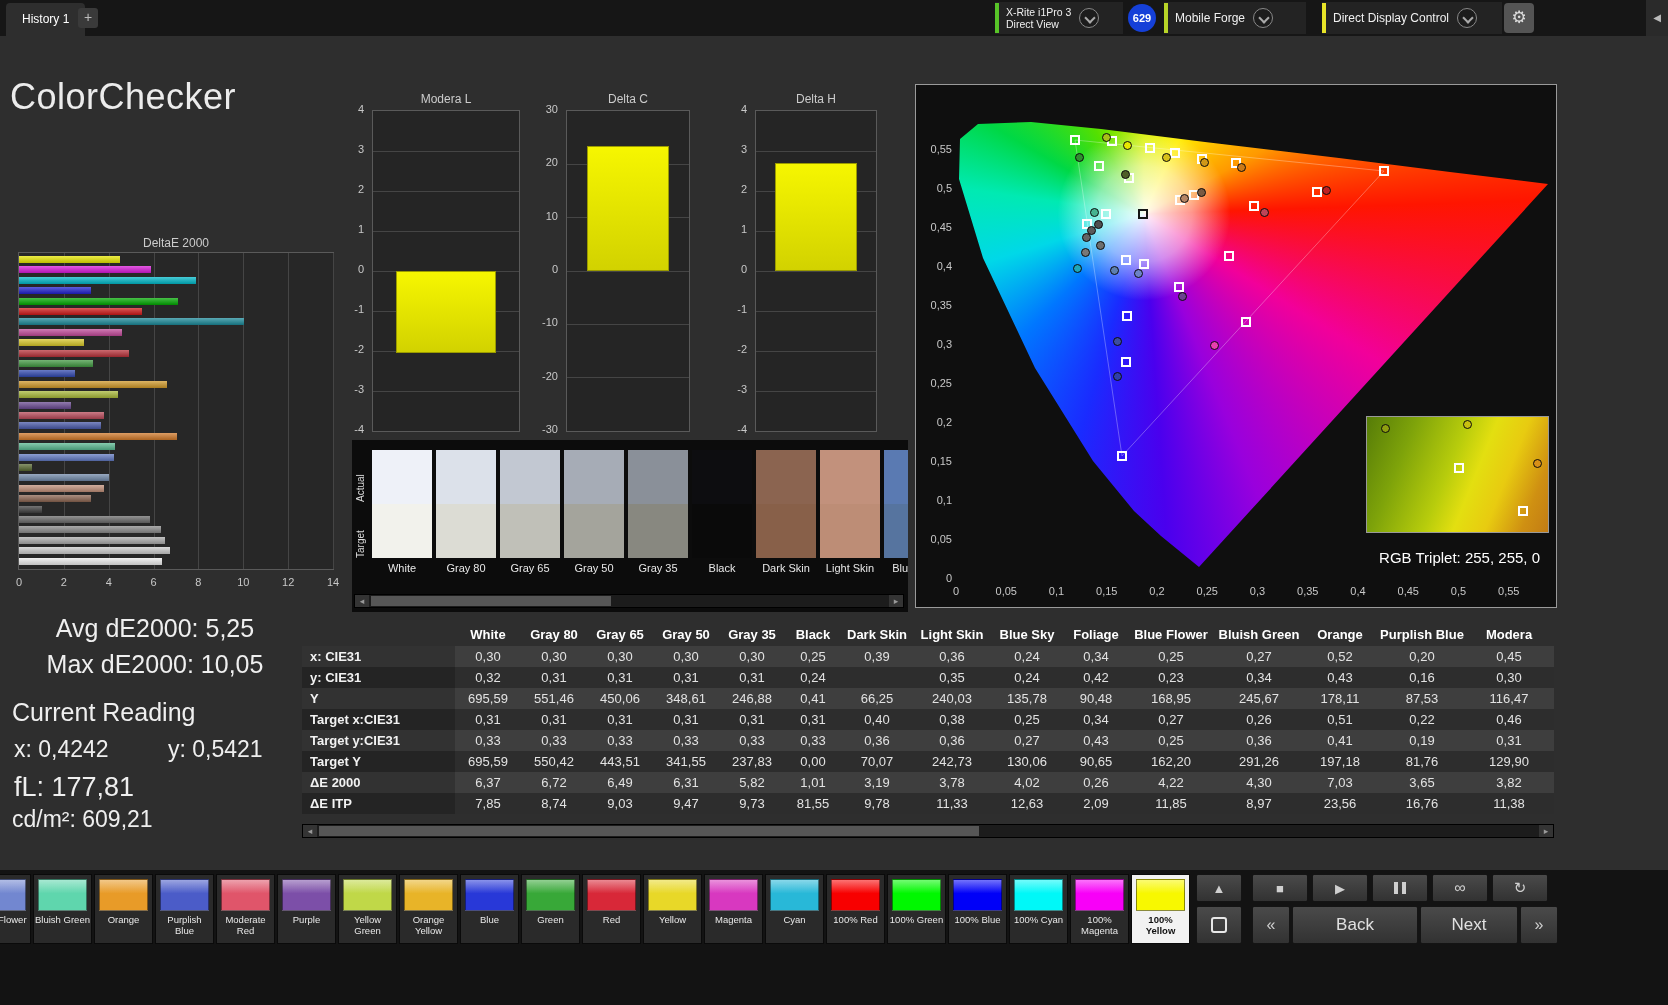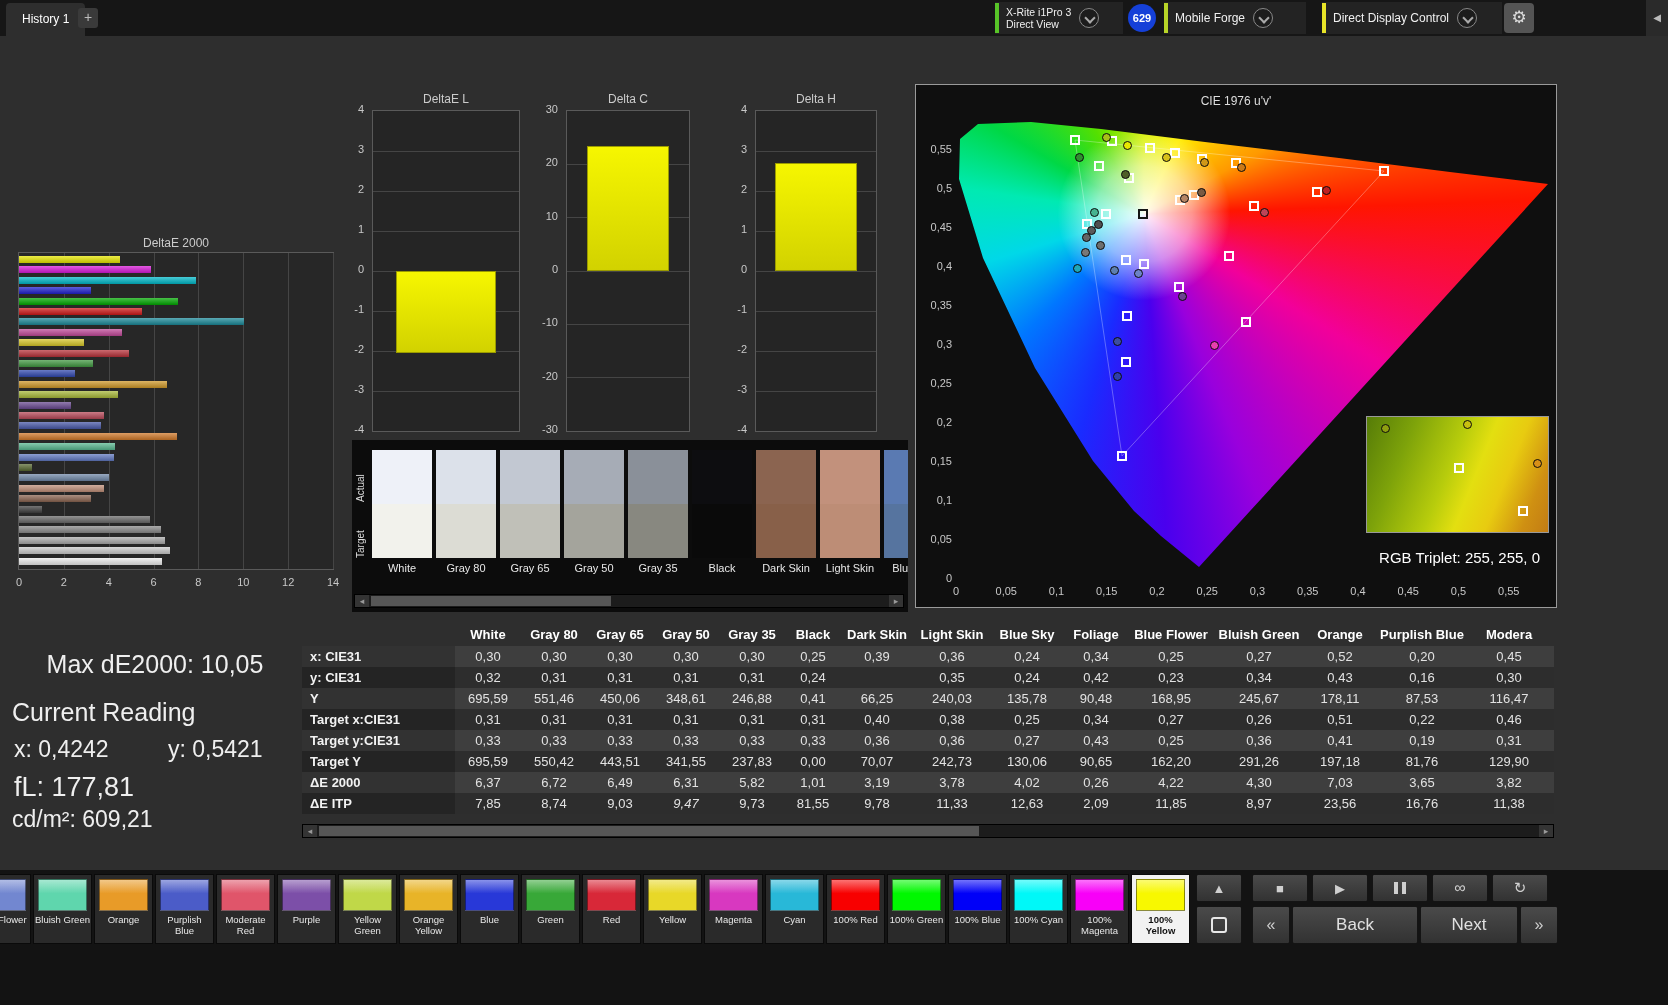--- a/index.html
+++ b/index.html
@@ -153,20 +153,21 @@
     <div class="tb-widget" style="left:1322px;width:180px;">
       <div class="accent" style="background:#e8e428;"></div>
       <div class="one-line">Direct Display Control</div>
       <div class="chev-circle"></div>
     </div>
 
     <div class="gearbtn">⚙</div>
     <div class="collapsebtn">◀</div>
   </div>
 
+  <div class="page-title">ColorChecker</div>
 
   <div class="de-title">DeltaE 2000</div>
   <div class="de-plot">
       <div class="de-grid" style="left: 44.8571px;"></div>
       <div class="de-grid" style="left: 89.7143px;"></div>
       <div class="de-grid" style="left: 134.571px;"></div>
       <div class="de-grid" style="left: 179.429px;"></div>
       <div class="de-grid" style="left: 224.286px;"></div>
       <div class="de-grid" style="left: 269.143px;"></div>
       <div class="de-grid" style="left: 314px;"></div>
@@ -206,21 +207,21 @@
       <div class="de-xtick" style="left: 45.8571px;">2</div>
       <div class="de-xtick" style="left: 90.7143px;">4</div>
       <div class="de-xtick" style="left: 135.571px;">6</div>
       <div class="de-xtick" style="left: 180.429px;">8</div>
       <div class="de-xtick" style="left: 225.286px;">10</div>
       <div class="de-xtick" style="left: 270.143px;">12</div>
       <div class="de-xtick" style="left: 315px;">14</div>
     </div>
 
   <div class="mini" style="left:338px;width:182px;">
-    <div class="mini-title" style="left:34px;width:148px;">DeltaE L</div>
+    <div class="mini-title" style="left:34px;width:148px;">Modera L</div>
     <div class="mini-labels" style="width:30px;">
         <div class="mini-ylabel" style="top: 11px;">4</div>
         <div class="mini-ylabel" style="top: 51px;">3</div>
         <div class="mini-ylabel" style="top: 91px;">2</div>
         <div class="mini-ylabel" style="top: 131px;">1</div>
         <div class="mini-ylabel" style="top: 171px;">0</div>
         <div class="mini-ylabel" style="top: 211px;">-1</div>
         <div class="mini-ylabel" style="top: 251px;">-2</div>
         <div class="mini-ylabel" style="top: 291px;">-3</div>
         <div class="mini-ylabel" style="top: 331px;">-4</div>
@@ -332,21 +333,20 @@
         </div>
       </div>
     <div class="hscroll" style="left:2px;top:154px;width:550px;">
       <div class="hs-btn hs-left">◂</div>
       <div class="hs-btn hs-right">▸</div>
       <div class="hs-thumb" style="left:16px;width:240px;"></div>
     </div>
   </div>
 
   <div class="cie-panel">
-    <div class="cie-title">CIE 1976 u'v'</div>
     <div class="cie-ylabels">
         <div class="cie-ylabel" style="top: 58px;">0,55</div>
         <div class="cie-ylabel" style="top: 97px;">0,5</div>
         <div class="cie-ylabel" style="top: 136px;">0,45</div>
         <div class="cie-ylabel" style="top: 175px;">0,4</div>
         <div class="cie-ylabel" style="top: 214px;">0,35</div>
         <div class="cie-ylabel" style="top: 253px;">0,3</div>
         <div class="cie-ylabel" style="top: 292px;">0,25</div>
         <div class="cie-ylabel" style="top: 331px;">0,2</div>
         <div class="cie-ylabel" style="top: 370px;">0,15</div>
@@ -428,20 +428,21 @@
     <div class="cie-inset">
         <div class="cie-square" style="left: 86.5px; top: 46.48px;"></div>
         <div class="cie-square" style="left: 150.55px; top: 88.6px;"></div>
         <div class="cie-circle" style="left: 13.8px; top: 7.2px; background: rgb(143, 160, 16);"></div>
         <div class="cie-circle" style="left: 96.15px; top: 2.52px; background: rgb(200, 192, 16);"></div>
         <div class="cie-circle" style="left: 165.69px; top: 42.3px; background: rgb(216, 144, 24);"></div>
       </div>
     <div class="rgb-label">RGB Triplet: 255, 255, 0</div>
   </div>
 
+  <div class="stat stat-avg">Avg dE2000: 5,25</div>
   <div class="stat stat-max">Max dE2000: 10,05</div>
   <div class="stat stat-cr">Current Reading</div>
   <div class="stat stat-x">x: 0,4242</div>
   <div class="stat stat-y">y: 0,5421</div>
   <div class="stat stat-fl">fL: 177,81</div>
   <div class="stat stat-cd">cd/m²: 609,21</div>
 
   <div class="tbl">
       <div class="trow thead">
         <div class="tcell tlabel" style="width: 153px;"></div>
@@ -585,21 +586,21 @@
         <div class="tcell" style="width: 92px;">4,30</div>
         <div class="tcell" style="width: 70px;">7,03</div>
         <div class="tcell" style="width: 94px;">3,65</div>
         <div class="tcell" style="width: 80px;">3,82</div>
       </div>
       <div class="trow" style="background: rgb(45, 45, 45);">
         <div class="tcell tlabel" style="width: 153px; background: rgb(36, 36, 36);">ΔE ITP</div>
         <div class="tcell" style="width: 66px;">7,85</div>
         <div class="tcell" style="width: 66px;">8,74</div>
         <div class="tcell" style="width: 66px;">9,03</div>
-        <div class="tcell" style="width: 66px; font-style: italic;">9,47</div>
+        <div class="tcell" style="width: 66px;">9,47</div>
         <div class="tcell" style="width: 66px;">9,73</div>
         <div class="tcell" style="width: 56px;">81,55</div>
         <div class="tcell" style="width: 72px;">9,78</div>
         <div class="tcell" style="width: 78px;">11,33</div>
         <div class="tcell" style="width: 72px;">12,63</div>
         <div class="tcell" style="width: 66px;">2,09</div>
         <div class="tcell" style="width: 84px;">11,85</div>
         <div class="tcell" style="width: 92px;">8,97</div>
         <div class="tcell" style="width: 70px;">23,56</div>
         <div class="tcell" style="width: 94px;">16,76</div>

